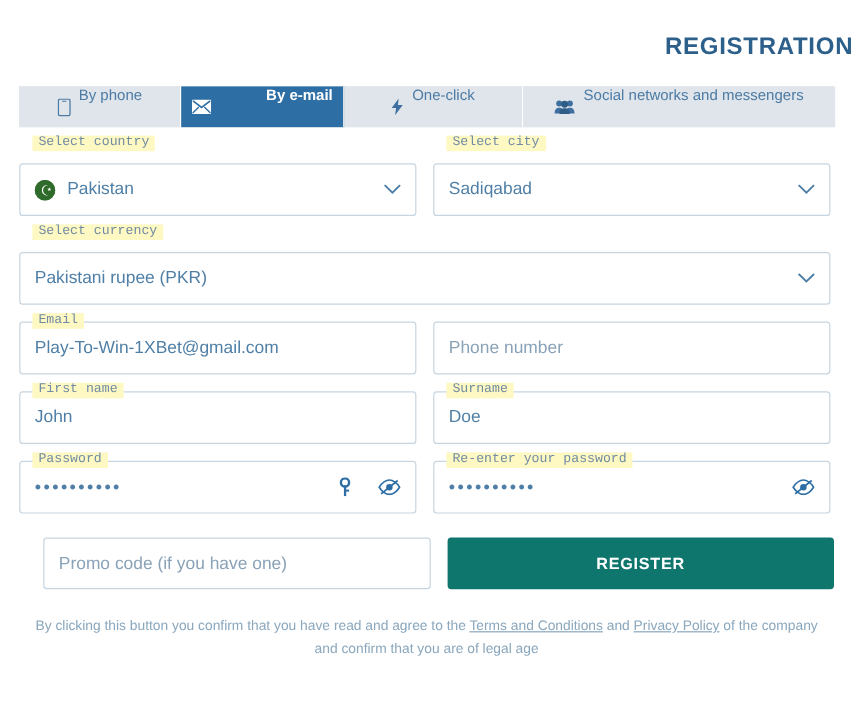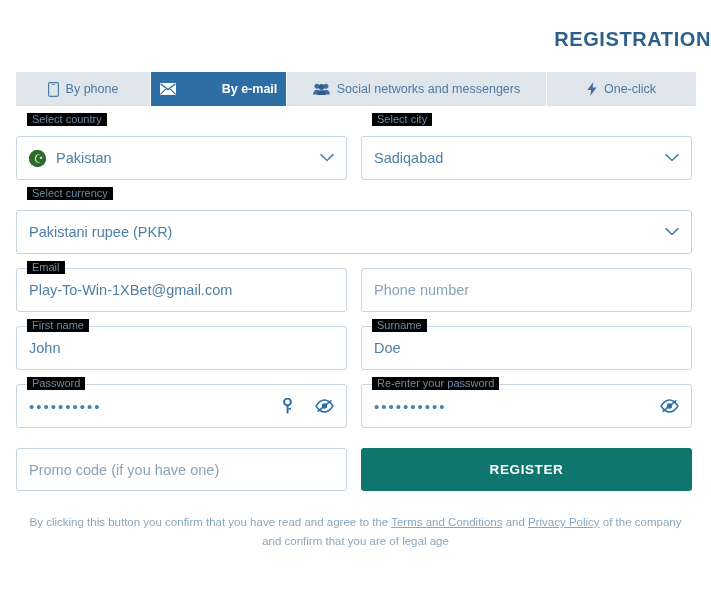--- a/index.html
+++ b/index.html
@@ -37,21 +37,20 @@
   
   .tabs {
     display: flex;
     margin: 21px 16px 0 16px;
     height: 34px;
     background: #dfe5ea;
   }
   .tab {
     flex: 0 0 auto;
     display: flex;
-    align-items: center;
     justify-content: center;
     gap: 7px;
     height: 34px;
     font-size: 12.5px;
     color: #4c7ba5;
     background: #dfe5ea;
     border-right: 1px solid #ffffff;
     box-sizing: border-box;
     padding: 0 12px;
     white-space: nowrap;
@@ -98,27 +97,28 @@
     align-items: center;
     padding: 0 12px;
     cursor: text;
   }
   .field.select { cursor: pointer; margin-top: 16px; }
 
   .flabel {
     position: absolute;
     top: -7px;
     left: 11px;
-    background: #000000;
+    background: #fef9c3;
     padding: 0 5px;
     font-size: 11px;
     line-height: 13px;
     color: #708ba3;
     white-space: nowrap;
     pointer-events: none;
+    font-family: Liberation Mono, monospace;
   }
 
   .fvalue {
     font-size: 14.5px;
     color: #4f7fa6;
     white-space: nowrap;
     overflow: hidden;
   }
   .fplaceholder {
     font-size: 14.5px;
@@ -179,20 +179,21 @@
     box-sizing: border-box;
     width: 331px;
     height: 43px;
     border: 1px solid #c7d5e0;
     border-radius: 3px;
     background: #ffffff;
     display: flex;
     align-items: center;
     padding: 0 12px;
     cursor: text;
+    margin-left: 20px;
   }
   .register {
     box-sizing: border-box;
     width: 331px;
     height: 43px;
     background: #0f766e;
     border: none;
     border-radius: 3px;
     color: #ffffff;
     font-size: 13.5px;
@@ -239,41 +240,41 @@
       <span class="tico">
         <svg width="16" height="12" viewBox="0 0 16 12">
           <rect x="0" y="0" width="16" height="12" rx="1" fill="#ffffff"></rect>
           <path d="M0.8 1 L8 6.6 L15.2 1" fill="none" stroke="#2d6ea5" stroke-width="1.4"></path>
           <path d="M0.6 11.2 L5.7 6.1 M15.4 11.2 L10.3 6.1" fill="none" stroke="#2d6ea5" stroke-width="1.1"></path>
         </svg>
       </span>
       <span>By e-mail</span>
     </div>
 
+    <div class="tab w4">
+      <span class="tico">
+        <svg width="10" height="14" viewBox="0 0 10 14">
+          <path d="M6.2 0 L0.4 7.9 L4.1 7.9 L3.2 14 L9.6 5.6 L5.6 5.6 Z" fill="#3e6fa0"></path>
+        </svg>
+      </span>
+      <span>One-click</span>
+    </div>
+
     <div class="tab w3">
       <span class="tico">
         <svg width="17" height="12" viewBox="0 0 17 12">
           <circle cx="4" cy="3.3" r="2.5" fill="#3e6fa0"></circle>
           <circle cx="12.9" cy="3.3" r="2.5" fill="#3e6fa0"></circle>
           <circle cx="8.5" cy="3.9" r="2.9" fill="#2f5c87"></circle>
           <path d="M0 11.6 C0 8.4 1.8 6.8 4 6.8 C6.2 6.8 8 8.4 8 11.6 Z" fill="#3e6fa0"></path>
           <path d="M8.9 11.6 C8.9 8.4 10.7 6.8 12.9 6.8 C15.1 6.8 16.9 8.4 16.9 11.6 Z" fill="#3e6fa0"></path>
           <path d="M4.2 11.9 C4.2 8.5 6.1 7.2 8.5 7.2 C10.9 7.2 12.8 8.5 12.8 11.9 Z" fill="#2f5c87"></path>
         </svg>
       </span>
       <span>Social networks and messengers</span>
-    </div>
-
-    <div class="tab w4">
-      <span class="tico">
-        <svg width="10" height="14" viewBox="0 0 10 14">
-          <path d="M6.2 0 L0.4 7.9 L4.1 7.9 L3.2 14 L9.6 5.6 L5.6 5.6 Z" fill="#3e6fa0"></path>
-        </svg>
-      </span>
-      <span>One-click</span>
     </div>
 
   </div>
 
   <div class="row">
 
     <div class="fieldwrap half">
       <div class="field select">
         <span class="flag">
           <svg width="17" height="17" viewBox="0 0 17 17">

